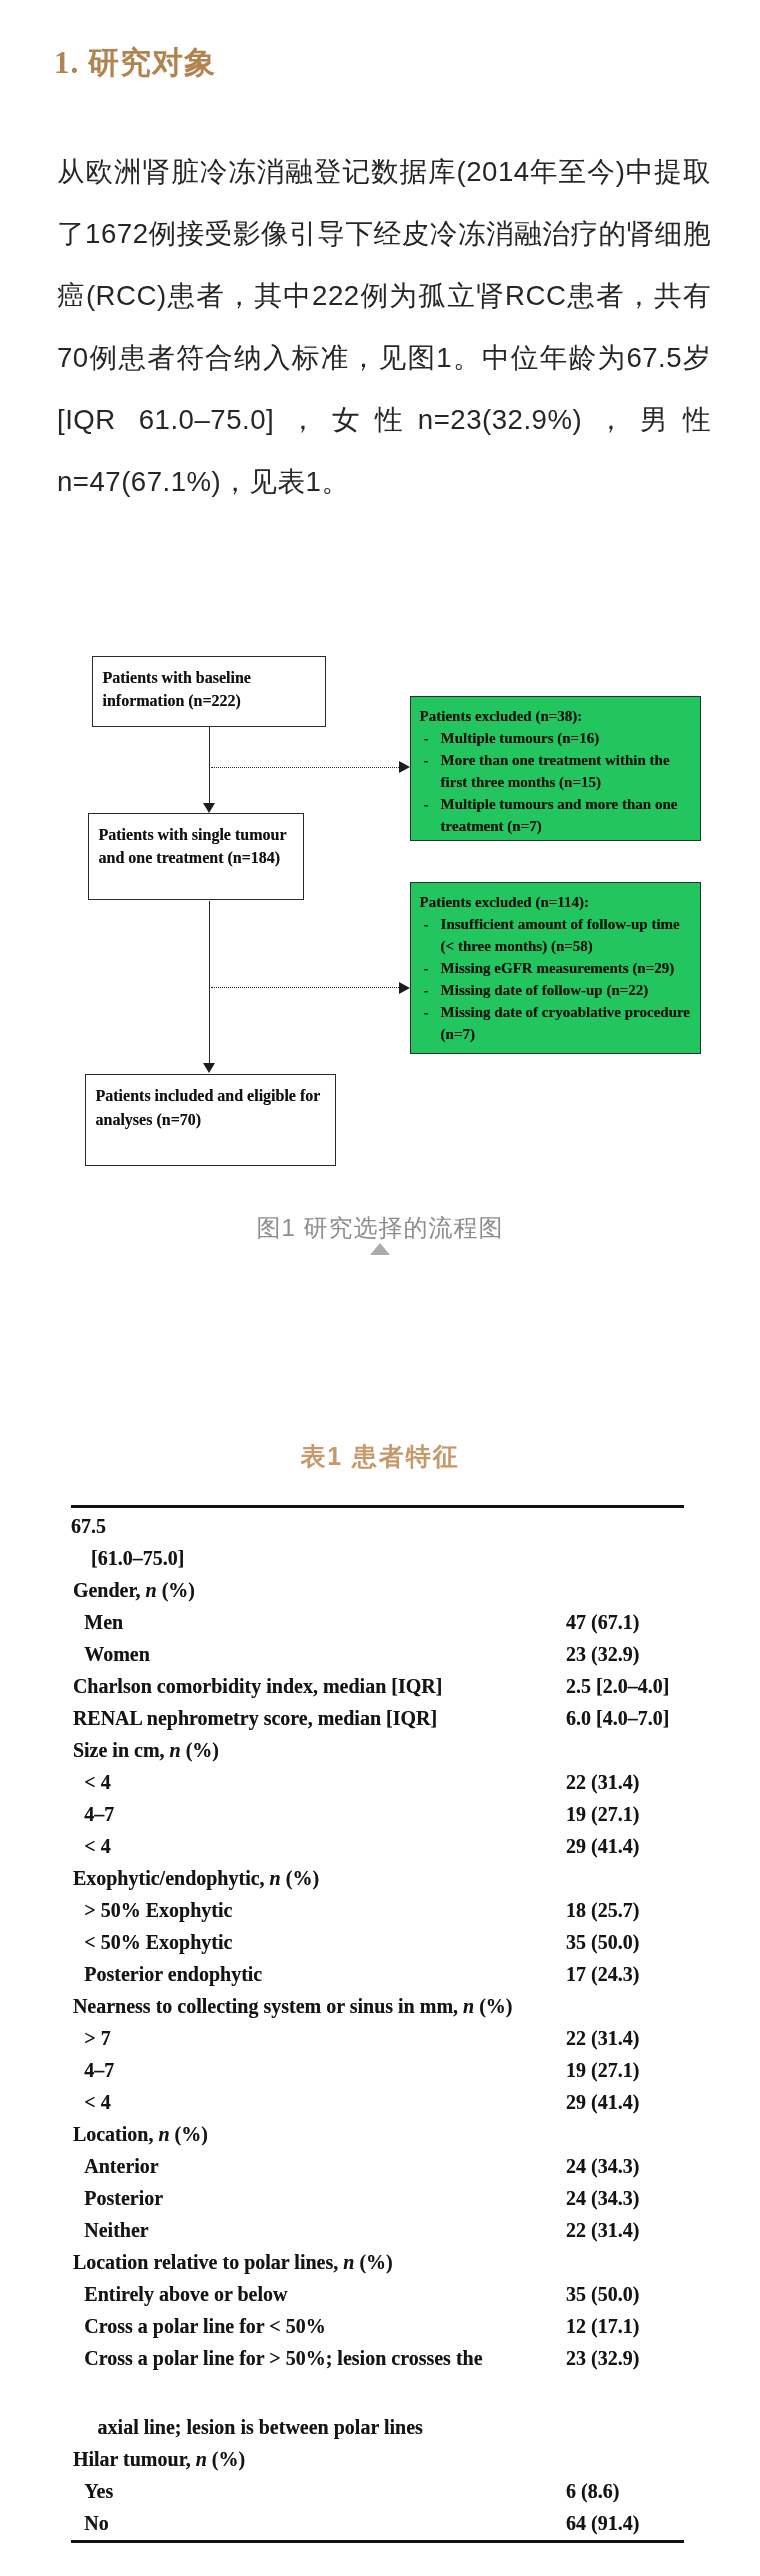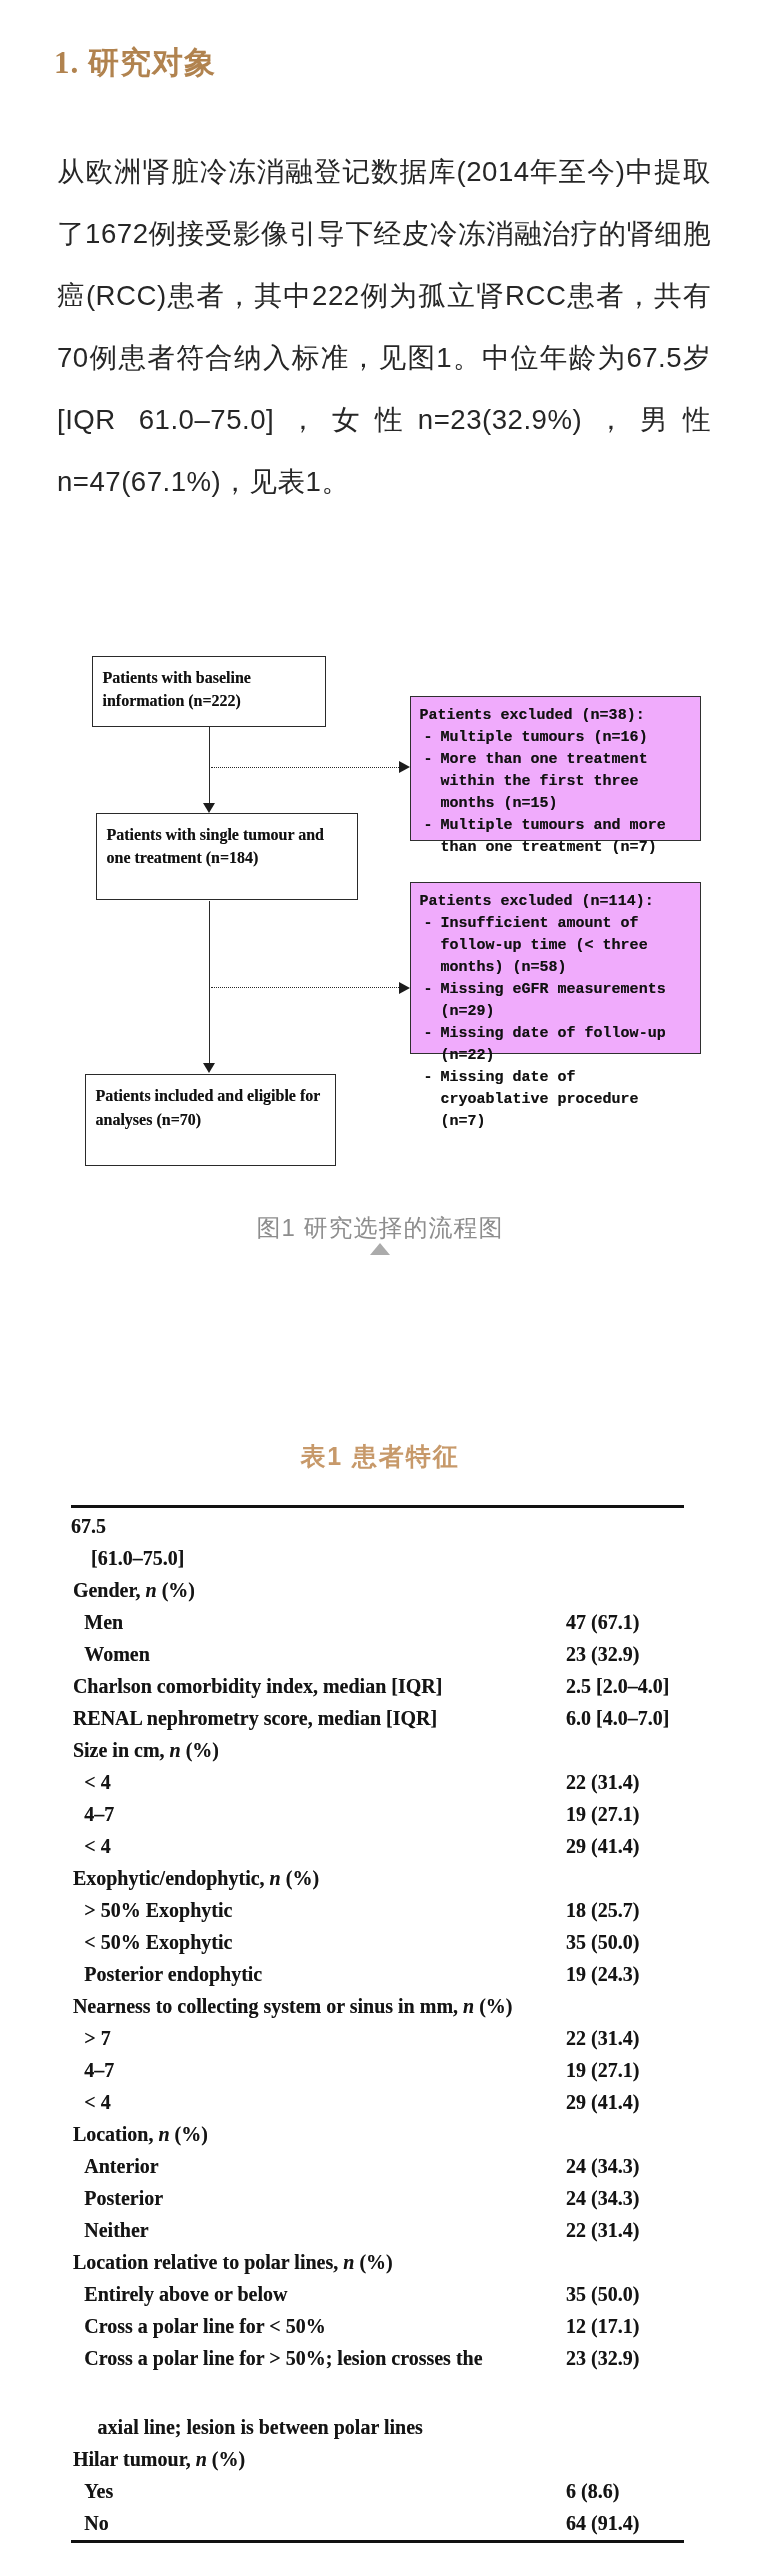--- a/index.html
+++ b/index.html
@@ -15,24 +15,24 @@
   .para{position:absolute;left:57px;top:141px;width:654px;
         font-size:27.6px;line-height:62px;color:#262626;
         text-align:justify;letter-spacing:0.5px;}
 
   
   .flow{position:absolute;left:0;top:0;width:760px;height:1273px;}
   .wbox{position:absolute;background:#fff;border:1.9px solid #2a2a2a;box-sizing:border-box;
         font-family:"Liberation Serif",serif;font-weight:bold;font-size:16px;line-height:23px;
         color:#111;padding:8.6px 9.5px;text-shadow:0 0 0.6px rgba(0,0,0,.5);}
   #fb1{left:92px;top:656px;width:234px;height:71px;}
-  #fb2{left:96px;top:813px;width:262px;height:87px;}
+  #fb2{left:88px;top:813px;width:216px;height:87px;}
   #fb3{left:85px;top:1074px;width:251px;height:92px;line-height:24px;}
-  .gbox{position:absolute;background:#f0abfc;border:1.9px solid #2f2f2f;box-sizing:border-box;
-        font-family:Liberation Mono, monospace;font-weight:bold;font-size:15px;line-height:22px;
+  .gbox{position:absolute;background:#22c55e;border:1.9px solid #2f2f2f;box-sizing:border-box;
+        font-family:Liberation Serif, serif;font-weight:bold;font-size:15px;line-height:22px;
         color:#111;padding:7.6px 7.6px 7.6px 8.6px;text-shadow:0 0 0.6px rgba(0,0,0,.5);}
   #gb1{left:410px;top:696px;width:291px;height:145px;}
   #gb2{left:410px;top:882px;width:291px;height:172px;}
   .gbox ul{list-style:none;margin:0;padding:0;}
   .gbox li{position:relative;padding-left:21px;}
   .gbox li::before{content:"-";position:absolute;left:3.8px;top:0;}
   .vline{position:absolute;width:0;border-left:1.9px solid #2a2a2a;left:209px;}
   #vl1{top:727px;height:77px;}
   #vl2{top:901px;height:163px;}
   .varrow{position:absolute;width:0;height:0;left:203px;
@@ -172,21 +172,21 @@
         <div class="trow">
           <div class="tlabel ind">&gt; 50% Exophytic</div>
           <div class="tvalue">18 (25.7)</div>
         </div>
         <div class="trow">
           <div class="tlabel ind">&lt; 50% Exophytic</div>
           <div class="tvalue">35 (50.0)</div>
         </div>
         <div class="trow">
           <div class="tlabel ind">Posterior endophytic</div>
-          <div class="tvalue">19 (24.3)</div>
+          <div class="tvalue">17 (24.3)</div>
         </div>
         <div class="trow">
           <div class="tlabel">Nearness to collecting system or sinus in mm, <i>n</i> (%)</div>
           <div class="tvalue"></div>
         </div>
         <div class="trow">
           <div class="tlabel ind">&gt; 7</div>
           <div class="tvalue">22 (31.4)</div>
         </div>
         <div class="trow">

